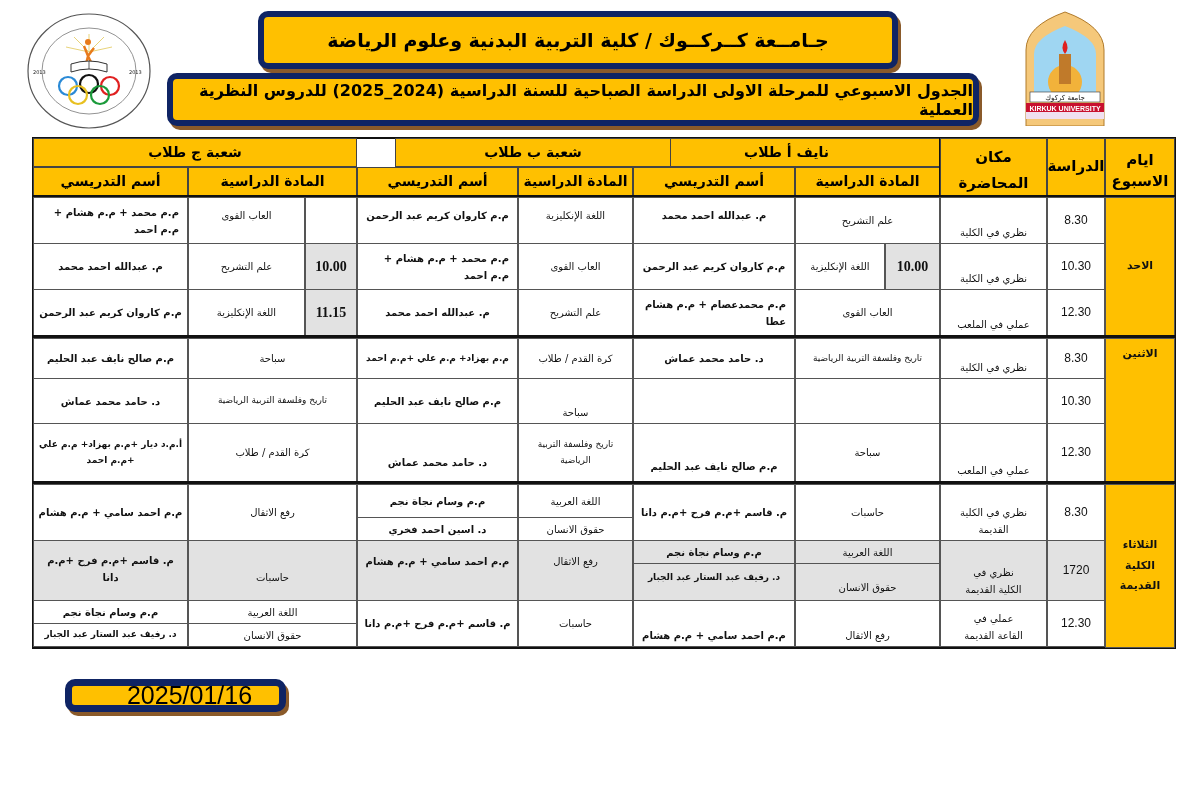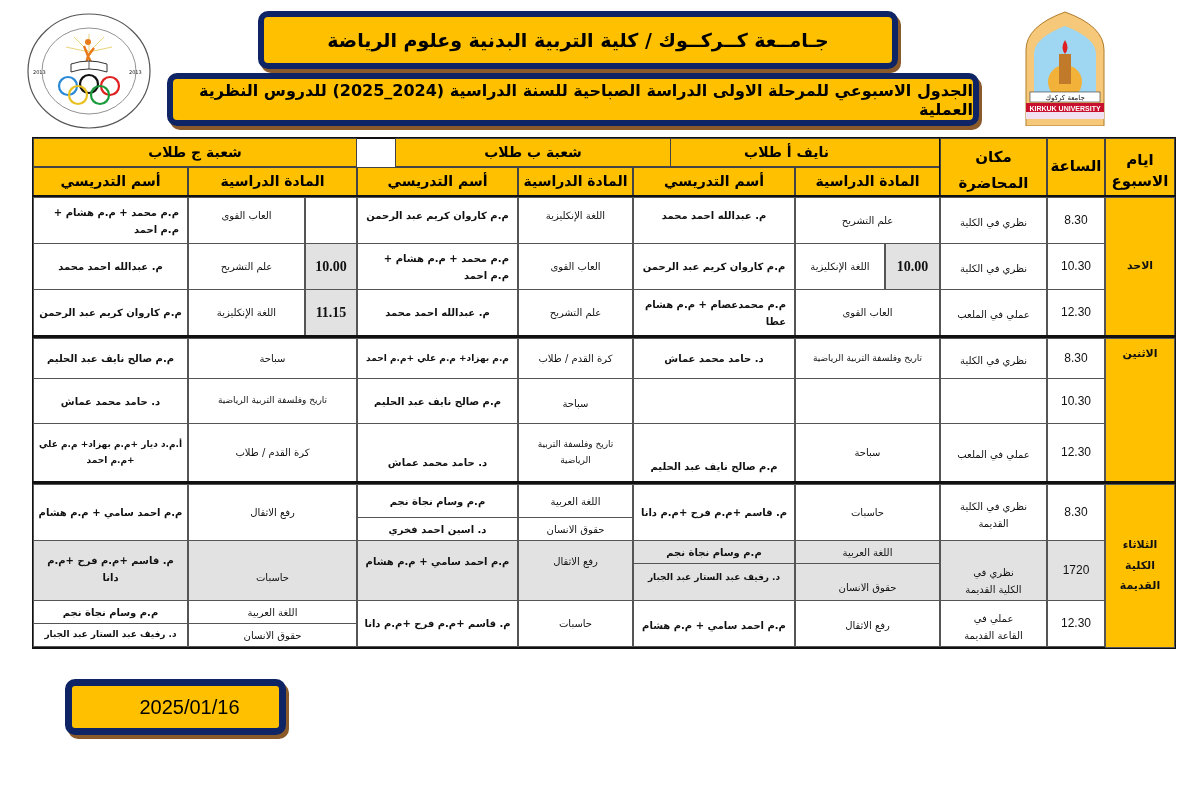--- a/index.html
+++ b/index.html
@@ -1,20 +1,20 @@
 <!DOCTYPE html>
 <html><head>
 <meta charset="utf-8">
 <style>
   html, body { margin:0; padding:0; background:#ffffff; }
   body { width:1200px; height:800px; position:relative; overflow:hidden; font-family:"DejaVu Sans", sans-serif; }
   .banner { position:absolute; background:#ffc000; border:6px solid #0f2464; border-radius:10px; box-shadow:3px 4px 0 #8a5a2a; box-sizing:border-box; display:flex; align-items:center; justify-content:center; font-weight:bold; color:#000; }
   .logo { position:absolute; }
   .cell { position:absolute; box-sizing:border-box; border:1px solid #555; display:flex; align-items:center; justify-content:center; text-align:center; direction:rtl; font-size:10px; line-height:1.7; color:#111; padding:2px 4px; background:#fff; }
-  .cell.top { align-items:center; padding-top:6px; }
+  .cell.top { align-items:flex-end; padding-top:6px; }
   .hdr { background:#ffc000; font-weight:bold; font-size:14px; color:#000; border-color:#444; }
   .day { background:#ffc000; font-weight:bold; font-size:11px; }
   .time { font-size:12px; font-family:"Liberation Sans", sans-serif; }
   .grey { background:#e2e2e2; }
   .sub-time { background:#e2e2e2; font-family:"Liberation Serif", serif; font-weight:bold; font-size:14px; }
   .thick-h { position:absolute; height:3px; background:#111; }
   .thick-v { position:absolute; width:2px; background:#111; }
   .teacher { font-weight:bold; }
 </style>
 </head>
@@ -66,21 +66,21 @@
     <rect x="6" y="104" width="78" height="7" fill="#f0e0f0"></rect>
   </svg>
 </div>
 
 <div style="position:absolute; left:32px; top:137px; width:1144px; height:512px; border:2px solid #111; box-sizing:border-box;"></div>
 
 <div class="cell hdr" style="left:1105px; top:138px; width:70px; height:66px; font-size:15px; line-height:1.4;">
     <span>ايام الاسبوع</span>
   </div>
 <div class="cell hdr" style="left:1047px; top:138px; width:58px; height:58px; font-size:15px;">
-    <span>الساعة</span>
+    <span>الدراسة</span>
   </div>
 <div class="cell hdr" style="left:940px; top:138px; width:107px; height:58px; align-items:flex-start; padding-top:6px; font-size:15px;">
     <span>مكان المحاضرة</span>
   </div>
 
 <div class="cell hdr" style="left:633px; top:138px; width:307px; height:29px;">
     <span>نايف أ طلاب</span>
   </div>
 <div class="cell hdr" style="left:357px; top:138px; width:276px; height:29px;margin-left:38px;">
     <span>شعبة ب طلاب</span>
@@ -376,15 +376,15 @@
   </div>
 <div class="cell" style="left:188px; top:623px; width:169px; height:24px;">
     <span>حقوق الانسان</span>
   </div>
 <div class="cell teacher" style="left:33px; top:623px; width:155px; height:24px;">
     <span style="font-size:9px;">د. رفيف عبد الستار عبد الجبار</span>
   </div>
 
 <div class="thick-v" style="left:939px; top:138px; height:58px; width:1px;"></div>
 
-<div class="banner" style="left:65px; top:679px; width:221px; height:56px; font-size:20px; font-weight:normal; border-width:7px;padding-left:28px;">
+<div class="banner" style="left:65px; top:679px; width:221px; height:33px; font-size:25px; font-weight:normal; border-width:7px;padding-left:28px;">
   <span style="font-family:'Liberation Sans', sans-serif;">2025/01/16</span>
 </div>
 
 </body></html>

